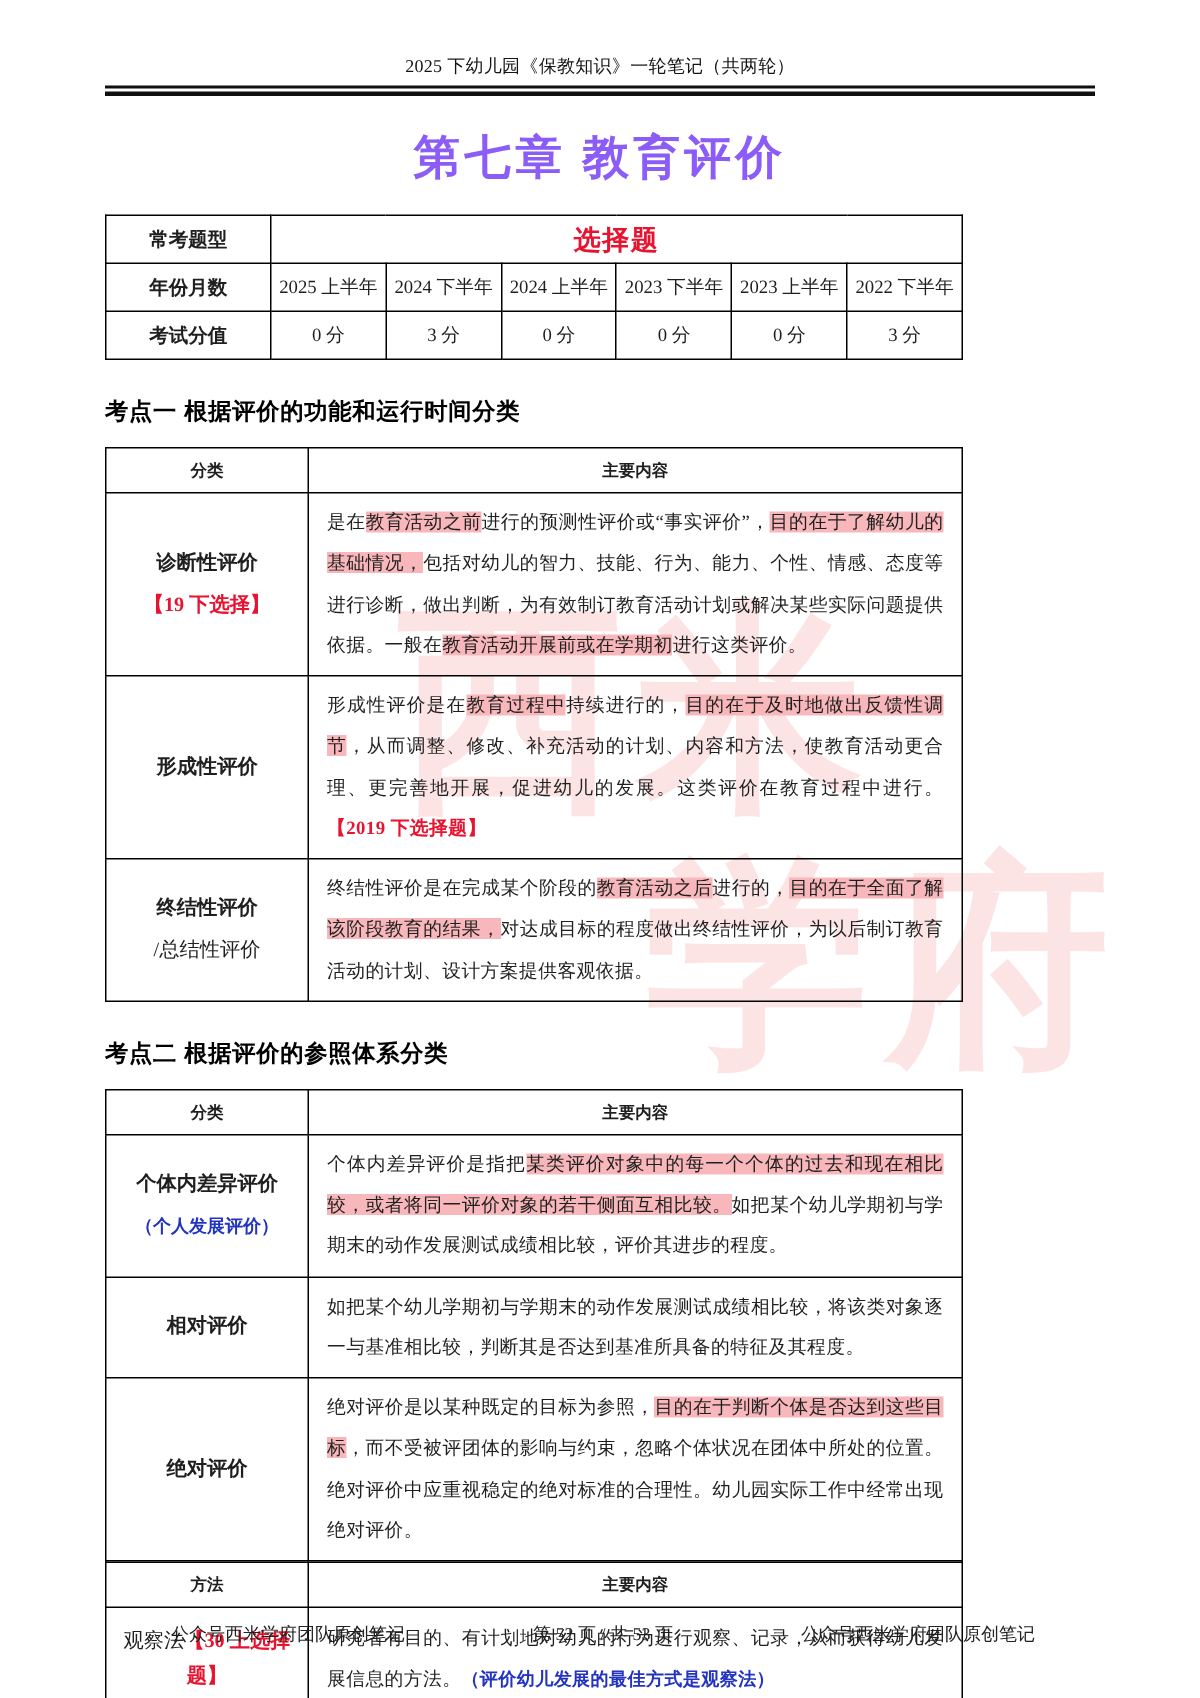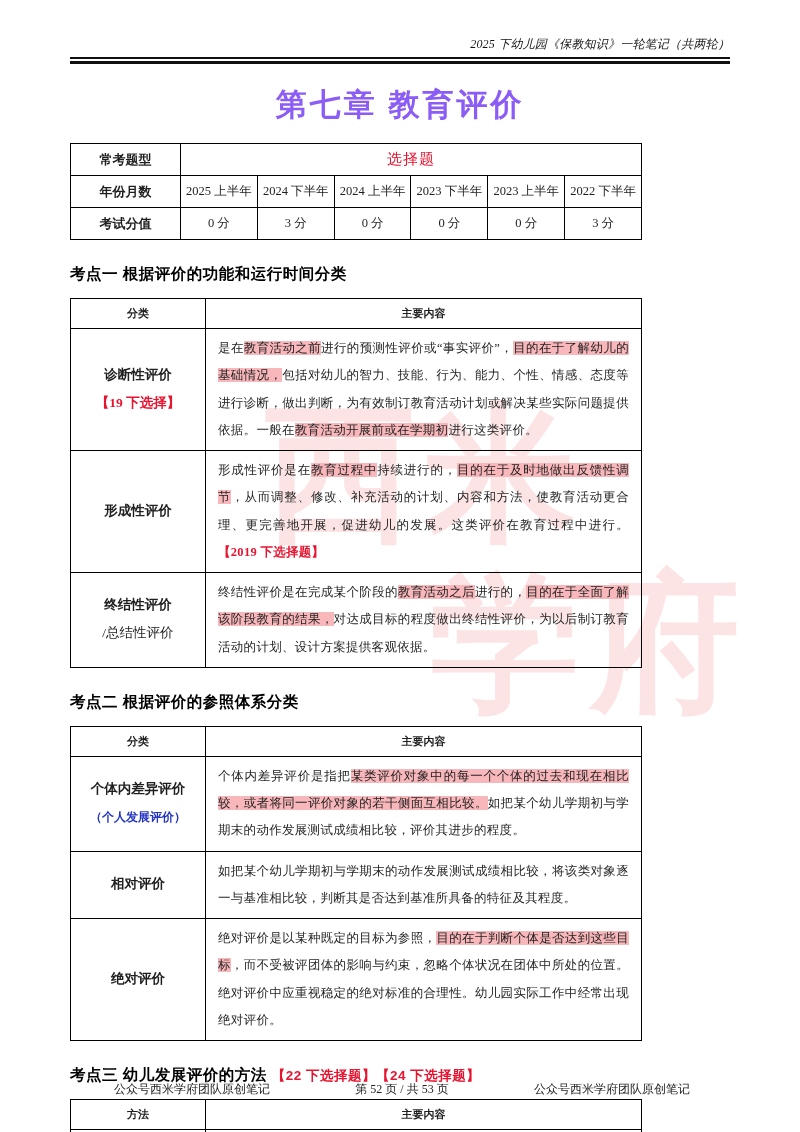--- a/index.html
+++ b/index.html
@@ -20,42 +20,42 @@
     position:absolute;left:265px;top:389px;z-index:0;
     font-size:150px;line-height:170px;font-weight:bold;
     color:rgba(246,183,187,0.38);letter-spacing:10px;white-space:nowrap;
     pointer-events:none;
   }
   .watermark .wm-line2{display:block;margin-left:165px;}
   .content{position:relative;z-index:1;margin:0 70px;width:660px;}
 
   
   .hdr{
-    display:flex;justify-content:flex-end;align-items:flex-end;
-    padding-top:36px;font-size:12px;color:#141414;letter-spacing:0.2px;font-style:italic;
+    display:flex;justify-content:center;align-items:flex-end;
+    padding-top:36px;font-size:12px;color:#141414;letter-spacing:0.2px;
   }
   .rule{margin-top:4px;}
   .rule-a{height:2px;background:#101010;margin-bottom:2px;}
   .rule-b{height:3px;background:#101010;}
 
   .title{
     text-align:center;font-size:31px;font-weight:900;color:#8b5cf6;
     margin-top:20px;letter-spacing:3px;
   }
 
   
   table{border-collapse:collapse;width:572px;table-layout:fixed;}
   table, td{border:1.6px solid #000;}
   td{vertical-align:middle;}
 
   
   .summary{margin-top:17px;font-size:12.5px;}
   .summary td{text-align:center;height:32px;padding:2px 1px;}
   .summary .lab{font-weight:bold;font-size:13px;}
-  .summary .qtype{color:var(--red);font-weight:normal;font-size:15px;letter-spacing:1px;}
+  .summary .qtype{color:var(--red);font-weight:bold;font-size:18px;letter-spacing:1px;}
   .summary col.c-lab{width:110px;}
 
   
   .sec-head{
     margin:24px 0 13px 0;font-size:15.5px;font-weight:bold;color:#000;
     font-family:"Liberation Sans","DejaVu Sans",sans-serif;letter-spacing:0.5px;
   }
   .sec-head .seg-redtag{color:var(--red);font-size:13.5px;font-weight:bold;}
 
   
@@ -196,21 +196,20 @@
       </tr>
       <tr>
         <td class="lbl">
               <div class="line"><span class="seg-bold">绝对评价</span></div>
             </td>
         <td class="cnt"><span>绝对评价是以某种既定的目标为参照，</span><span class="seg-hl">目的在于判断个体是否达到这些目标</span><span>，而不受被评团体的影响与约束，忽略个体状况在团体中所处的位置。绝对评价中应重视稳定的绝对标准的合理性。幼儿园实际工作中经常出现绝对评价。</span></td>
       </tr>
     </tbody>
       </table>
 
-    <div class="sec-head"><span>考点三 幼儿发展评价的方法 </span><span class="seg-redtag">【22 下选择题】【24 下选择题】</span></div>
     <table class="kt">
       <colgroup>
           <col class="c1">
           <col>
         </colgroup>
       <tbody>
           <tr class="thead">
         <td>方法</td>
         <td>主要内容</td>
       </tr>

